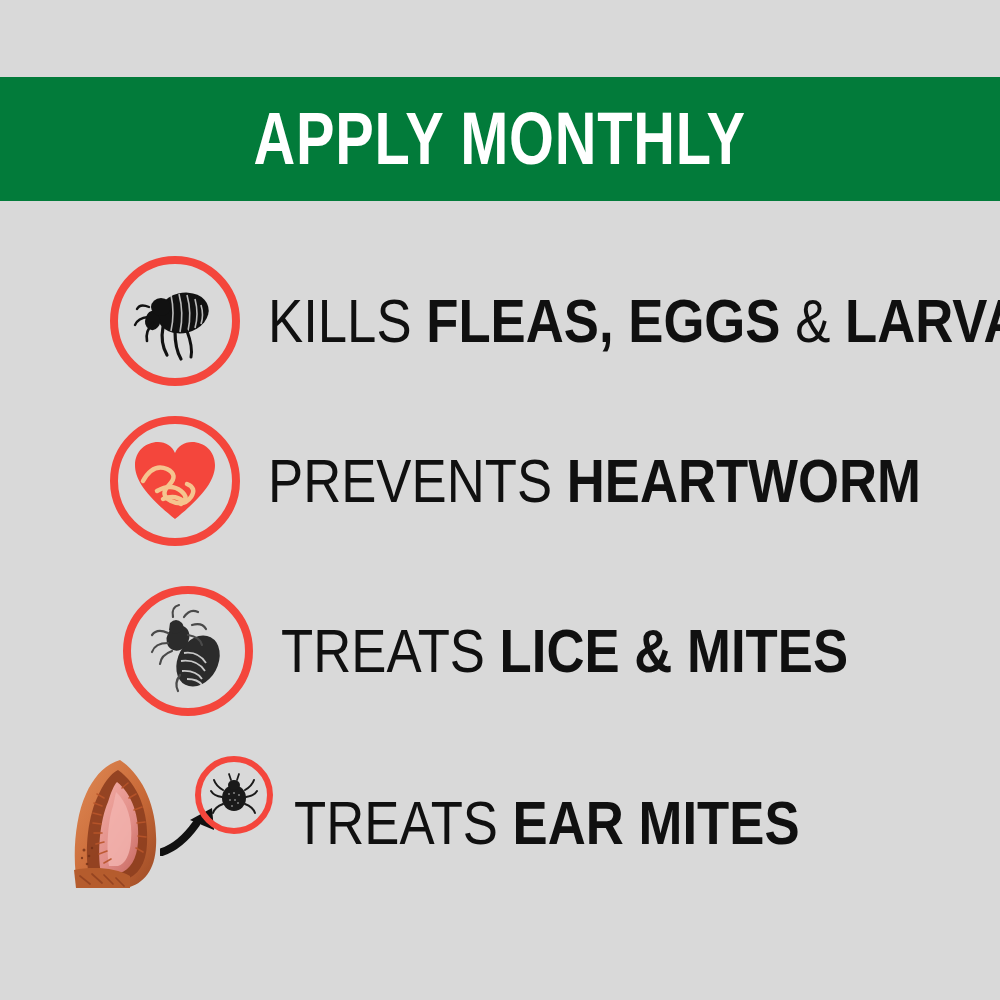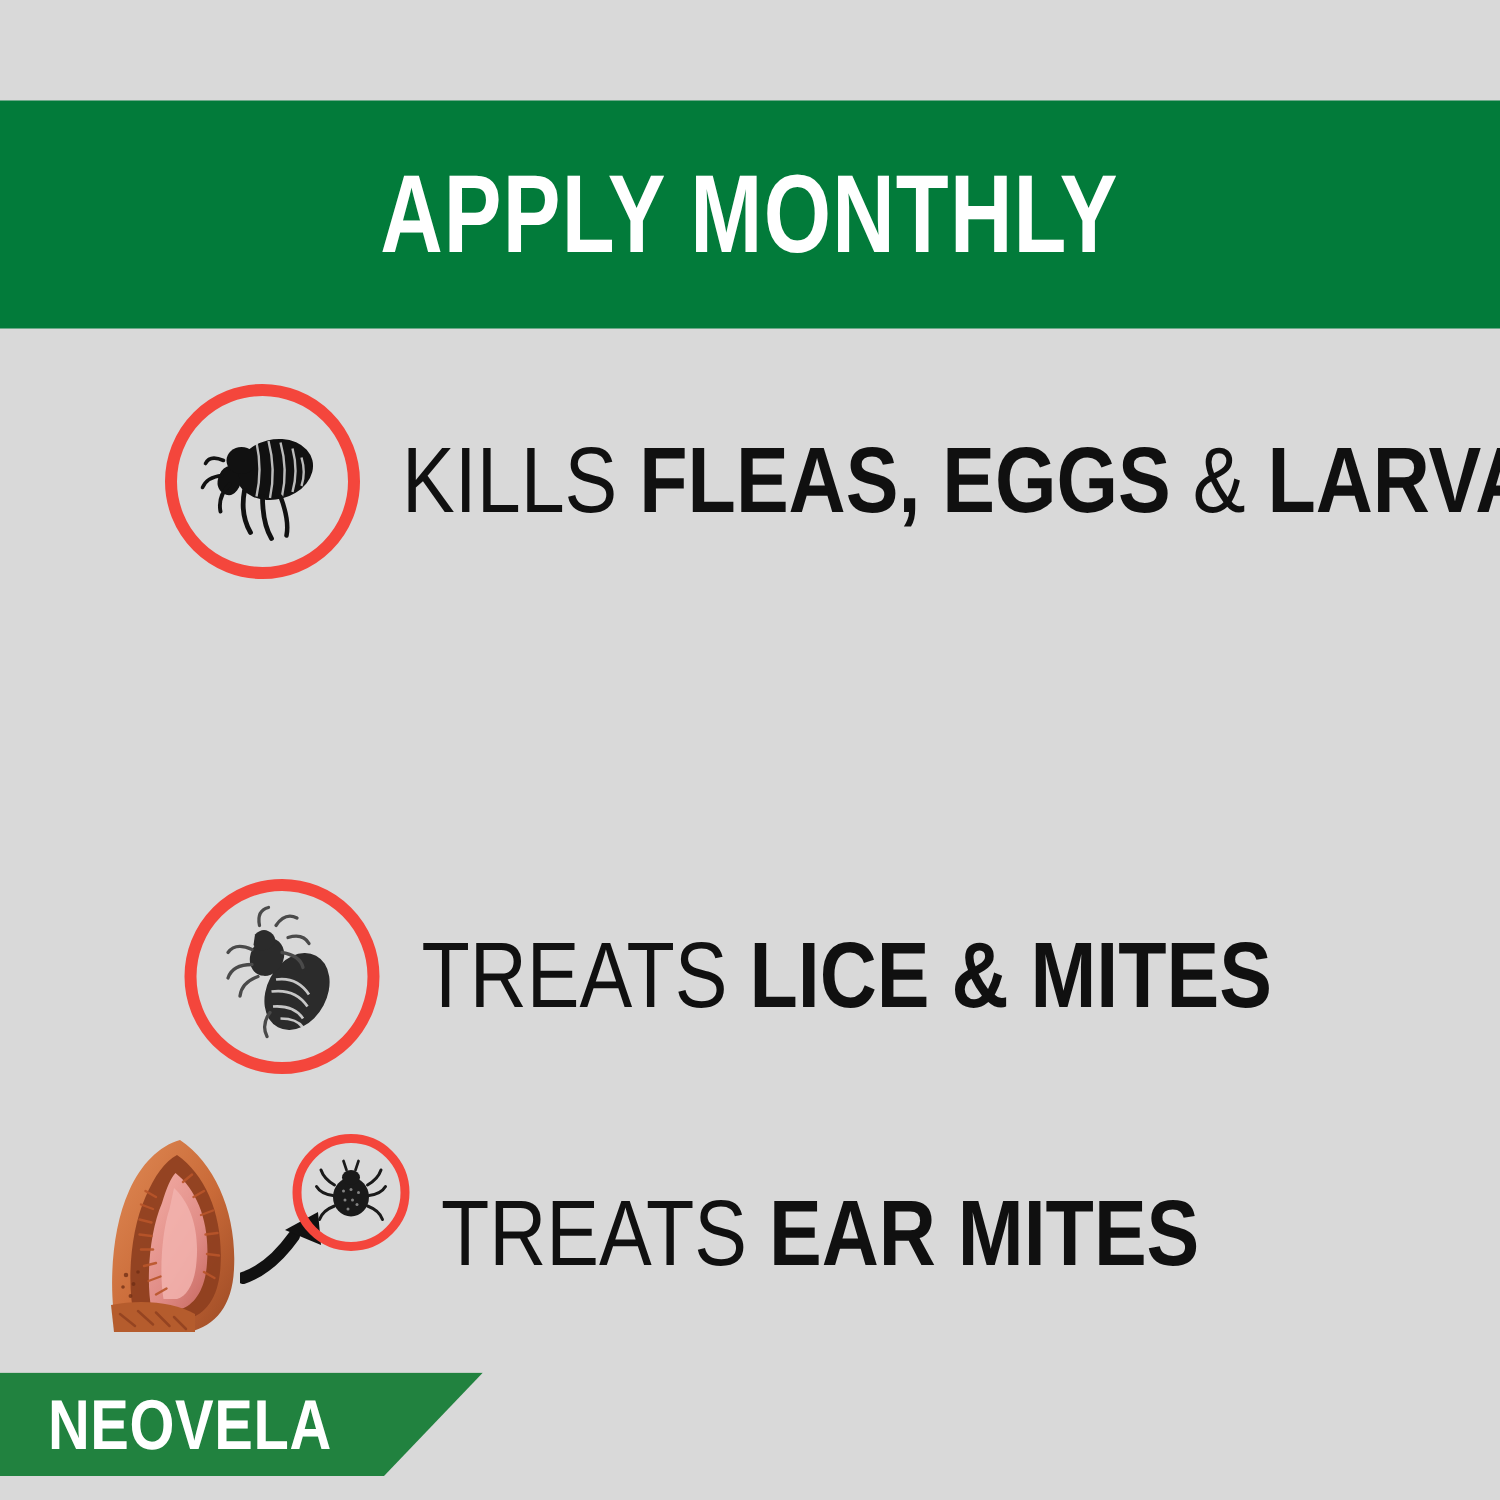--- a/index.html
+++ b/index.html
@@ -15,23 +15,23 @@
     width: 1000px;
     height: 1000px;
     background: #d9d9d9;
     overflow: hidden;
   }
 
   
   .header-band {
     position: absolute;
     left: 0;
-    top: 67px;
+    top: 77px;
     width: 1000px;
-    height: 152px;
+    height: 124px;
     background: #027B3A;
     display: flex;
     align-items: center;
     justify-content: center;
     text-align: center;
   }
   .header-title {
     color: #ffffff;
     font-family: "Liberation Sans Narrow", "Liberation Sans", sans-serif;
     font-weight: 700;
@@ -190,20 +190,35 @@
             <path d="M60 58 q6 16 4 26" stroke="#111" stroke-width="3" fill="none" stroke-linecap="round"></path>
             <path d="M26 50 q-8 8 -6 18" stroke="#111" stroke-width="2.6" fill="none" stroke-linecap="round"></path>
           </g>
         </svg>
       </div>
       <div class="feature-text">
         <span class="lt">KILLS </span><span class="bd">FLEAS, EGGS</span><span class="lt"> &amp; </span><span class="bd">LARVAE</span>
       </div>
     </div>
 
+    <div class="feature-row row-2">
+      <div class="icon-badge">
+        <svg width="96" height="96" viewBox="0 0 96 96" aria-hidden="true">
+          <path d="M48 86 C18 62 8 46 8 32 C8 18 19 9 31 9 C39 9 45 13 48 20 C51 13 57 9 65 9 C77 9 88 18 88 32 C88 46 78 62 48 86 Z" fill="#F4463C"></path>
+          <g stroke="#F5C48F" stroke-width="4.5" fill="none" stroke-linecap="round">
+            <path d="M16 48 q10 -18 24 -12 q12 6 2 16 q-10 10 2 16 q13 6 20 -4 q6 -9 -4 -13"></path>
+            <path d="M30 58 q14 -8 24 0 q9 7 0 13"></path>
+            <path d="M36 66 q12 -5 20 2"></path>
+          </g>
+        </svg>
+      </div>
+      <div class="feature-text">
+        <span class="lt">PREVENTS </span><span class="bd">HEARTWORM</span>
+      </div>
+    </div>
 
     <div class="feature-row row-3">
       <div class="icon-badge">
         <svg width="96" height="96" viewBox="0 0 96 96" aria-hidden="true">
           <g fill="#2b2b2b">
 
             <ellipse cx="58" cy="58" rx="20" ry="27" transform="rotate(28 58 58)"></ellipse>
 
             <ellipse cx="38" cy="35" rx="11" ry="13" transform="rotate(28 38 35)"></ellipse>
 
@@ -331,17 +346,14 @@
         </div>
       </div>
 
       <div class="feature-text">
         <span class="lt">TREATS </span><span class="bd">EAR MITES</span>
       </div>
     </div>
 
   </div>
 
-  <div class="brand-flag">
-    <div class="brand-name">NEOVELA</div>
-  </div>
 
 </div>
 
 </body></html>

